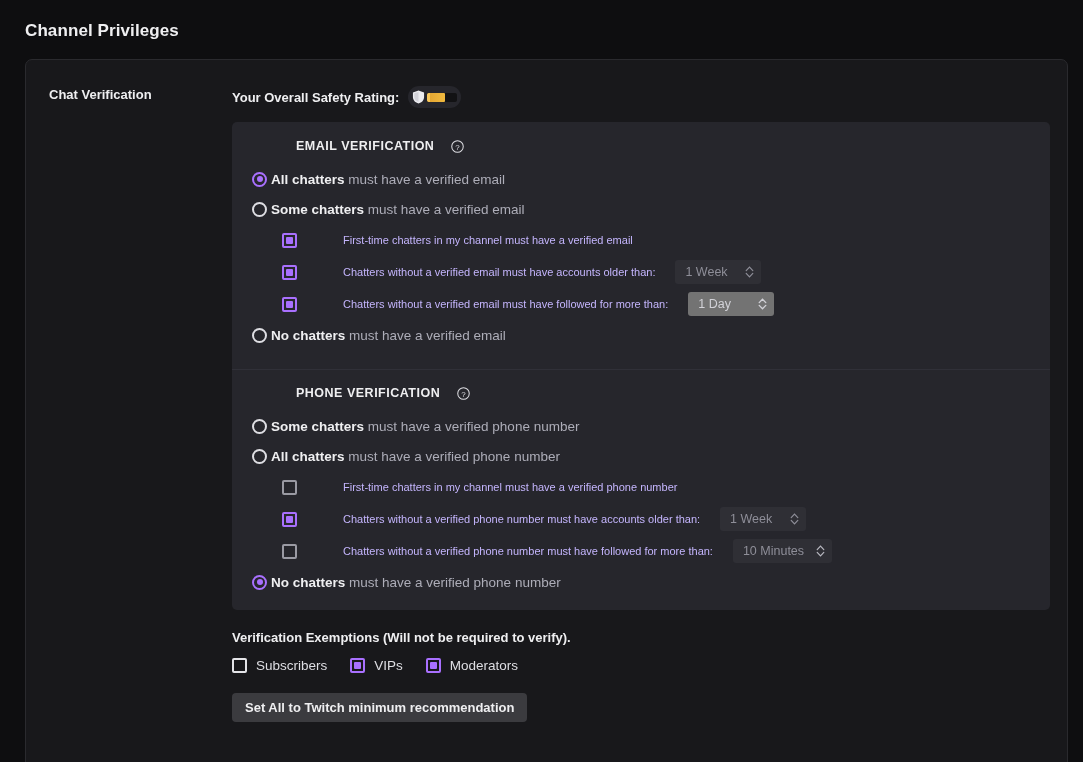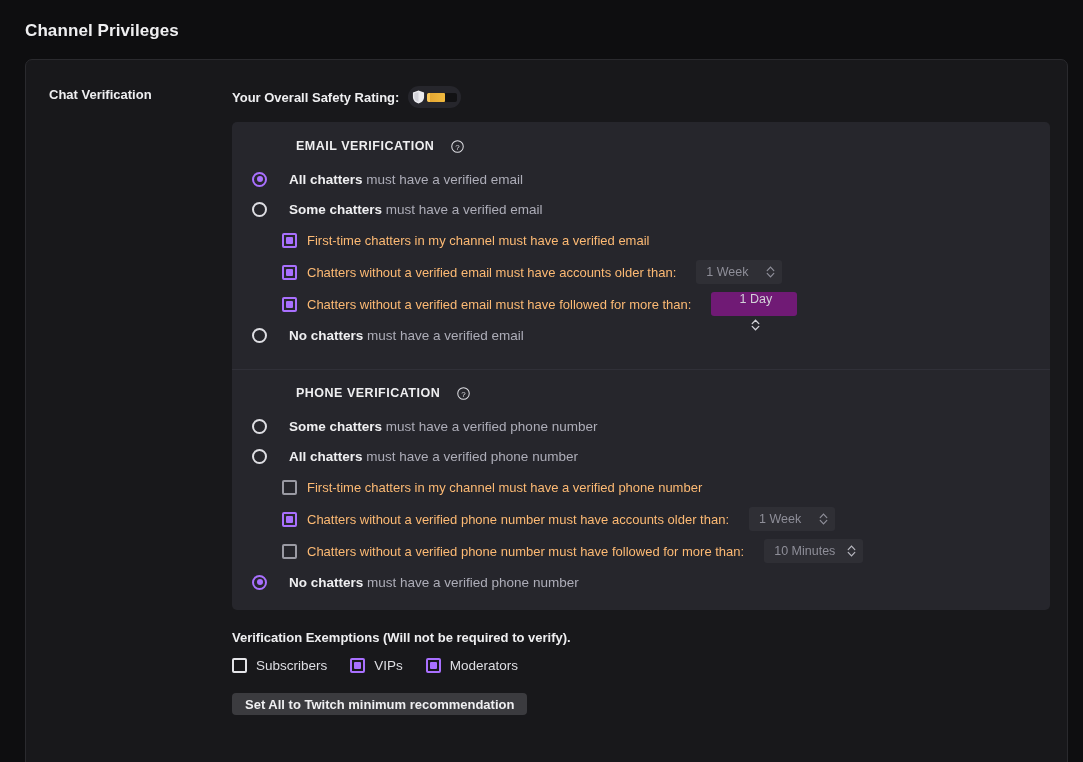--- a/index.html
+++ b/index.html
@@ -126,21 +126,21 @@
     font-weight: bold;
     color: #efeff1;
     letter-spacing: 0.5px;
   }
   .help-icon { width: 13px; height: 13px; display:block; }
 
   
   .radio-row {
     display: flex;
     align-items: center;
-    gap: 22px;
+    gap: 4px;
     height: 24px;
     margin-bottom: 6px;
   }
   .radio-row.last { margin-bottom: 0; }
   .radio {
     width: 15px; height: 15px;
     border-radius: 50%;
     border: 2px solid #dedee3;
     flex: none;
     position: relative;
@@ -185,23 +185,24 @@
   }
   .cb.on::after {
     content: "";
     position: absolute;
     left: 2px; top: 2px;
     right: 2px; bottom: 2px;
     background: #a970ff;
     border-radius: 1px;
   }
   .check-text {
-    font-size: 13px;
-    color: #fdba74;
+    font-size: 11px;
+    color: #c4b5fd;
     white-space: nowrap;
+    margin-left: 36px;
   }
 
   
   .sel {
     margin-left: 10px;
     height: 24px;
     min-width: 86px;
     background: #2f2f35;
     border: none;
     border-radius: 3px;
@@ -209,21 +210,21 @@
     align-items: center;
     justify-content: space-between;
     padding: 0 7px 0 10px;
     gap: 12px;
   }
   .sel-val {
     font-size: 12.5px;
     color: #8e8e98;
     white-space: nowrap;
   }
-  .sel.enabled { background: #701a75; flex-direction: column; }
+  .sel.enabled { background: #737373; }
   .sel.enabled .sel-val { color: #d2d2d8; }
   .stepper { width: 9px; height: 14px; display:block; flex:none; }
 
   
   .exempt-title {
     margin-top: 20px;
     font-size: 13px;
     font-weight: bold;
     color: #efeff1;
   }
@@ -246,21 +247,21 @@
     color: #dedee3;
     white-space: nowrap;
   }
 
   
   .btn {
     margin-top: 20px;
     display: inline-flex;
     align-items: center;
     justify-content: center;
-    height: 22px;
+    height: 29px;
     padding: 8px 13px;
     background: #3b3b3f;
     border: none;
     border-radius: 4px;
     font-family: "Liberation Sans", sans-serif;
     font-size: 13px;
     font-weight: bold;
     color: #efeff1;
     cursor: pointer;
   }

